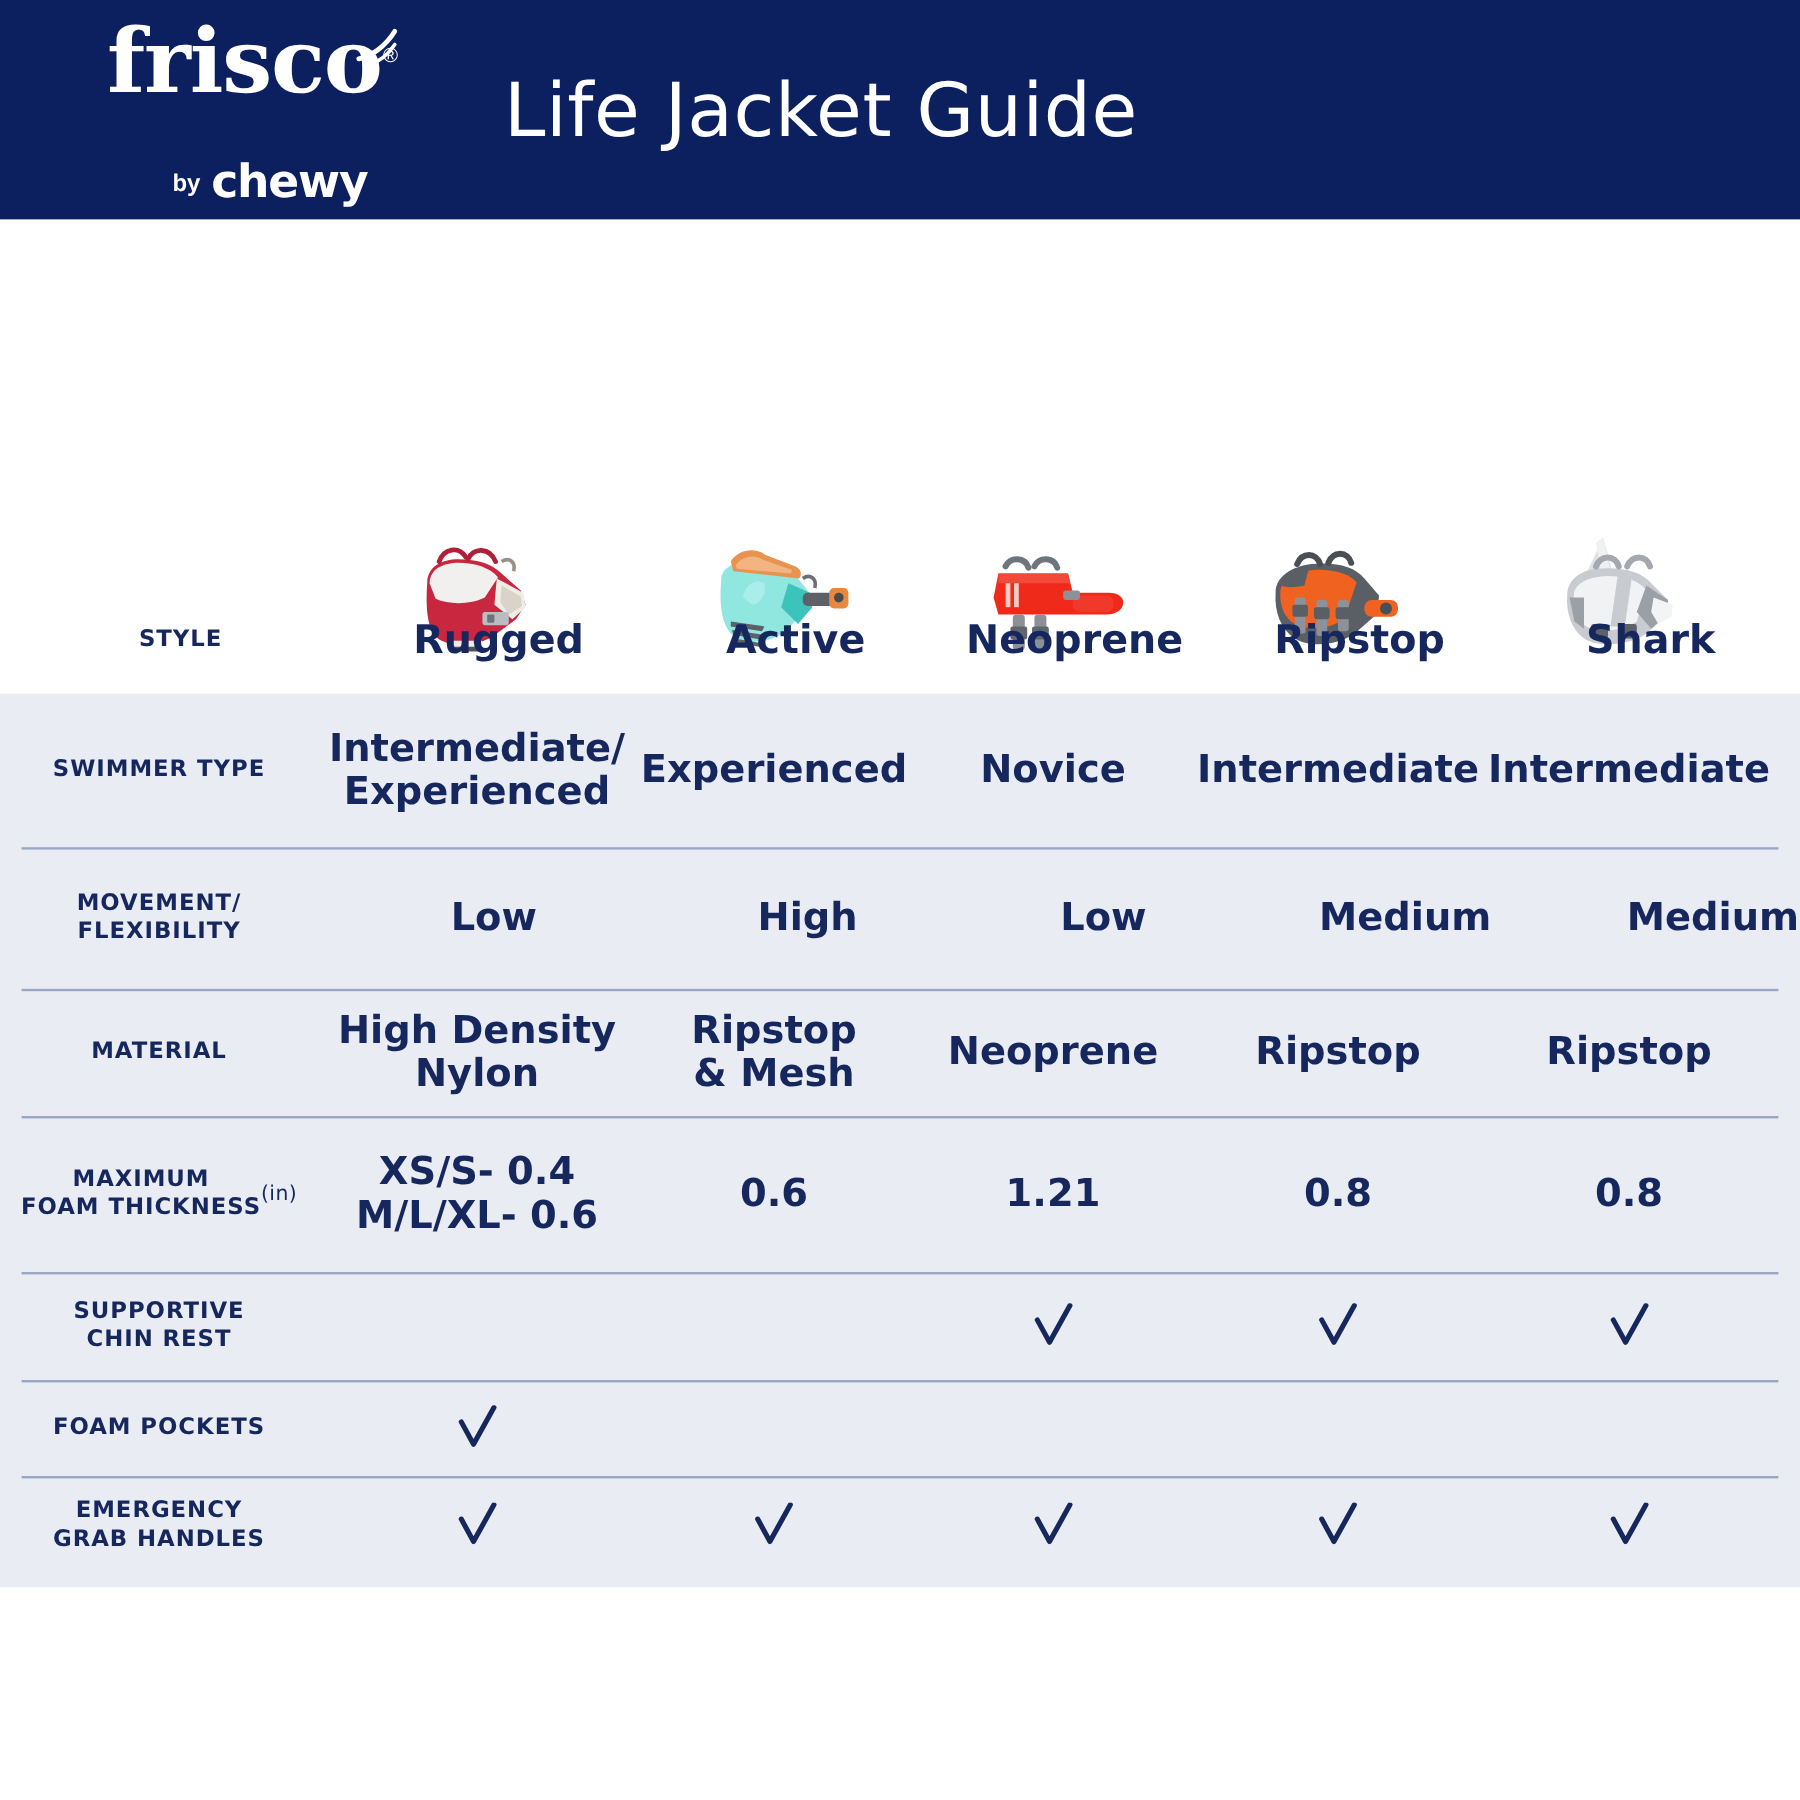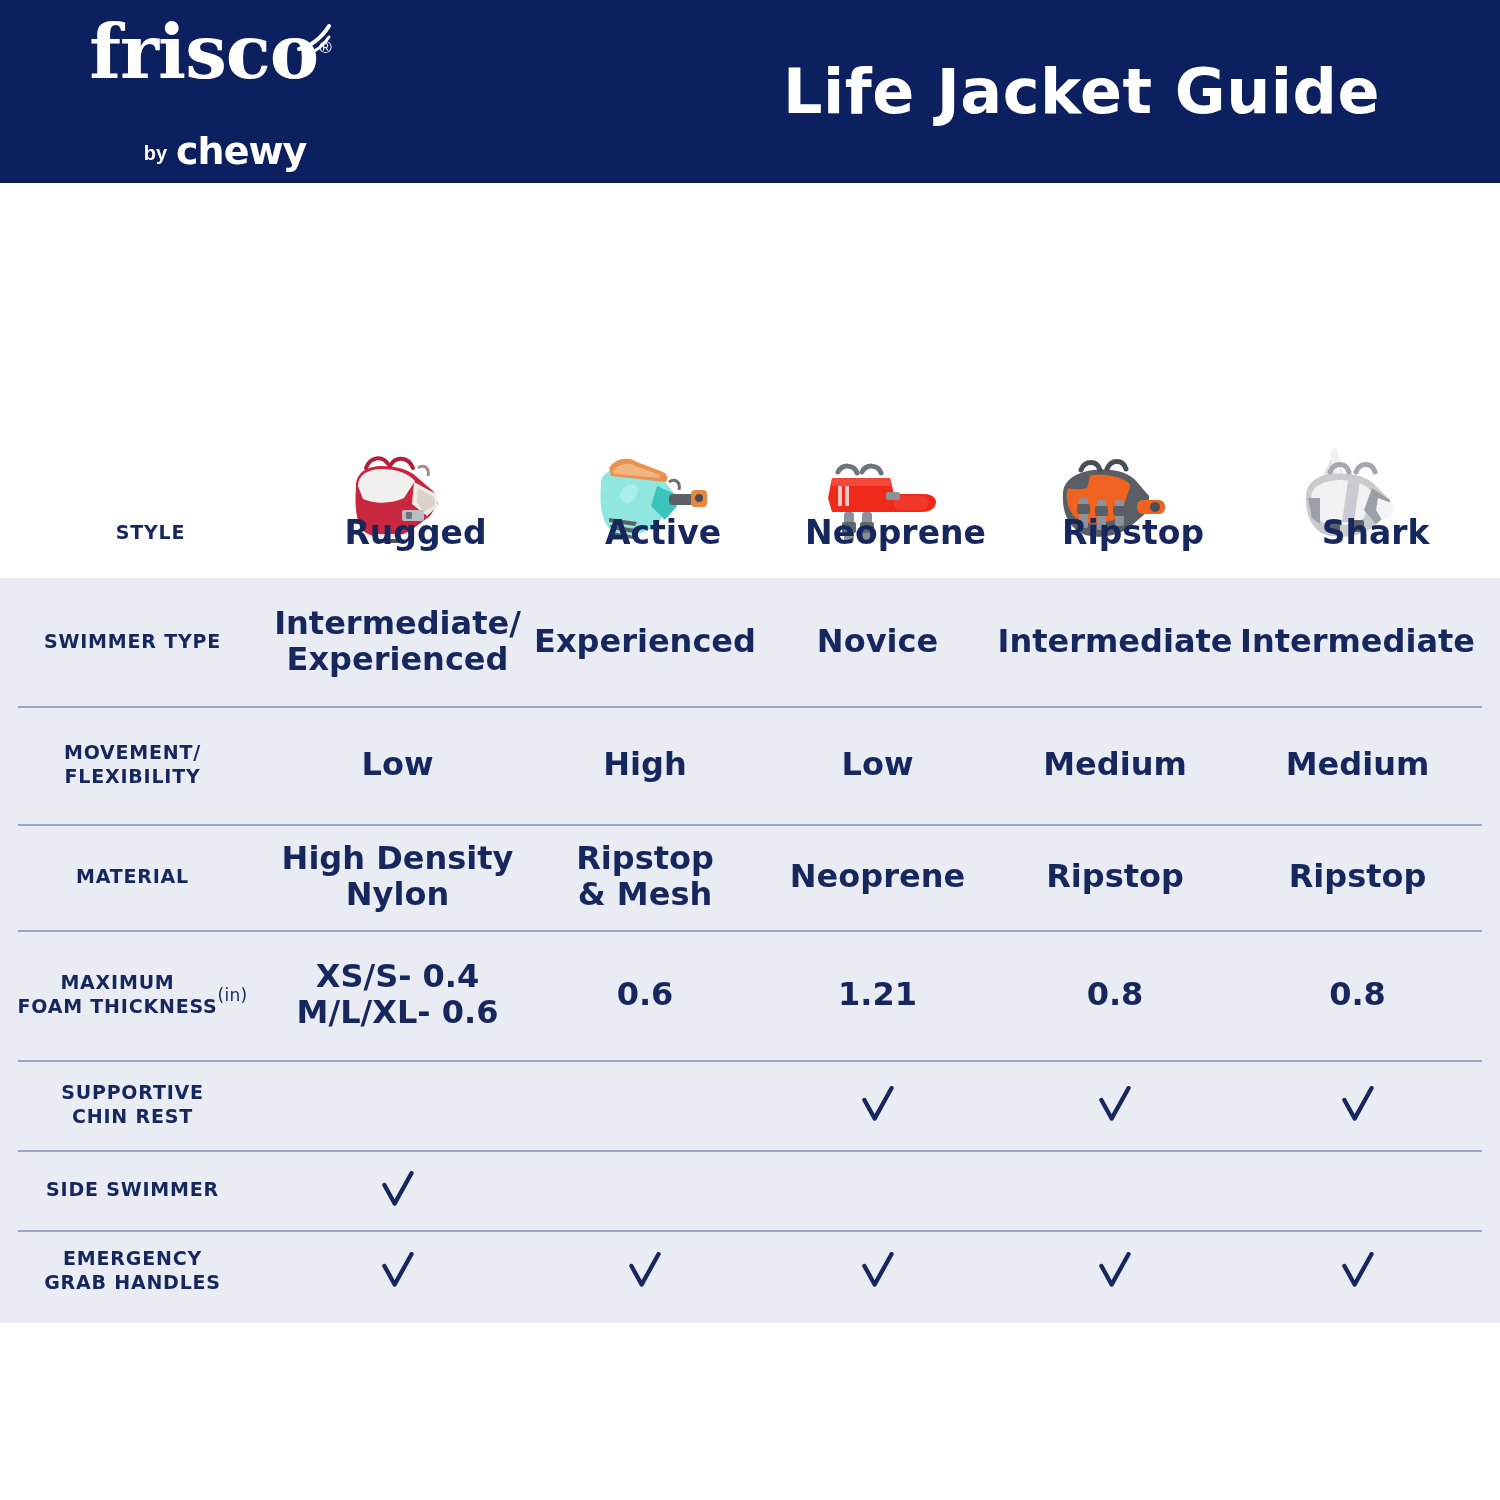--- a/index.html
+++ b/index.html
@@ -46,23 +46,23 @@
     font-family:"Liberation Sans", sans-serif;
     font-size:20px;font-weight:700;color:#fff;padding-bottom:5px;
   }
   .logo-chewy{
     font-family:"DejaVu Sans", sans-serif;
     font-size:38px;font-weight:700;color:#fff;letter-spacing:-1px;
     line-height:1;
     margin-top:48px;
   }
   .title{
-    flex:1;text-align:right;
-    font-family:"DejaVu Sans", sans-serif;
-    font-weight:700;
+    flex:1;text-align:left;
+    font-family:"DejaVu Sans", sans-serif;
+    font-weight:400;
     font-size:62px;
     color:#ffffff;
     letter-spacing:0.5px;
     margin-right:120px;
   }
 
   
   .product-row{
     position:absolute;left:0;top:183px;width:1500px;height:395px;
     background:#ffffff;
@@ -128,21 +128,21 @@
     margin-top:2px;
   }
   .check{
     font-family:"DejaVu Sans", sans-serif;
     font-size:40px;font-weight:700;color:#16275e;line-height:1;
   }
   .check svg{display:block;}
 
   
   .r-swimmer{height:128px;}
-  .r-move{height:118px;}
+  .r-move{height:118px;gap:14px;}
   .r-material{height:106px;}
   .r-foam{height:130px;}
   .r-chin{height:90px;}
   .r-pockets{height:80px;}
   .r-grab{height:81px;}
 
   .footer-space{
     position:absolute;left:0;top:1323px;width:1500px;height:177px;background:#fff;
   }
 </style>
@@ -334,21 +334,21 @@
       <div class="cell">
           <span class="check">
             <svg viewBox="0 0 40 44" width="34" height="38">
               <path d="M4 16 L16 38 L36 2" stroke="#16275e" stroke-width="5" fill="none" stroke-linecap="round" stroke-linejoin="round"></path>
             </svg>
           </span>
         </div>
     </div>
 
     <div class="trow r-pockets">
-      <div class="cell label">SIDE SWIMMER</div>
+      <div class="cell label">FOAM POCKETS</div>
       <div class="cell">
           <span class="check">
             <svg viewBox="0 0 40 44" width="34" height="38">
               <path d="M4 16 L16 38 L36 2" stroke="#16275e" stroke-width="5" fill="none" stroke-linecap="round" stroke-linejoin="round"></path>
             </svg>
           </span>
         </div>
       <div class="cell"></div>
       <div class="cell"></div>
       <div class="cell"></div>

